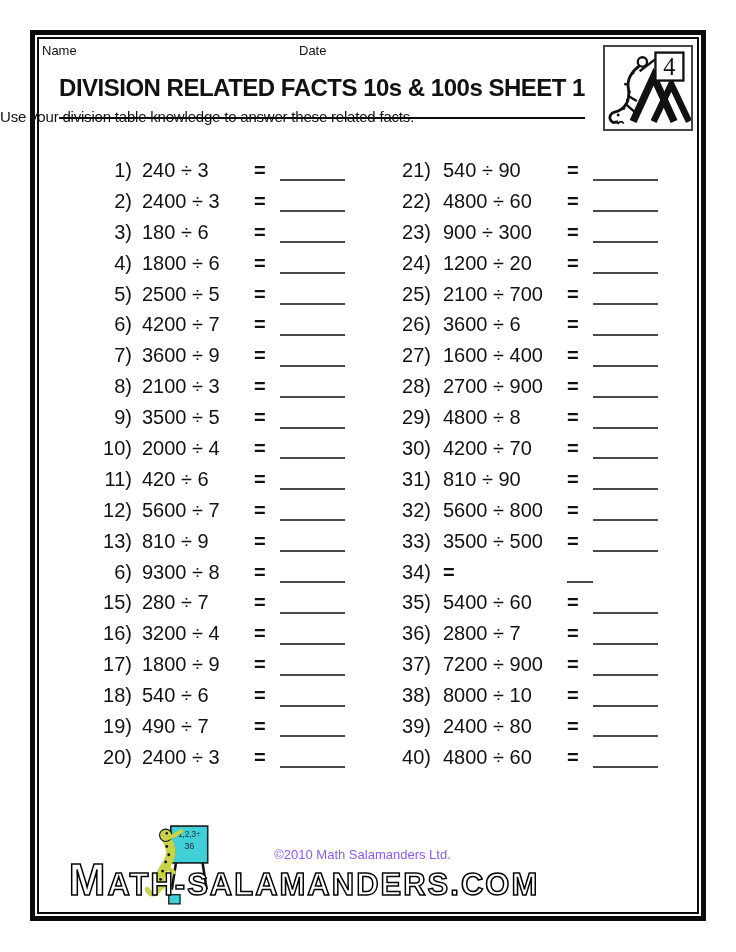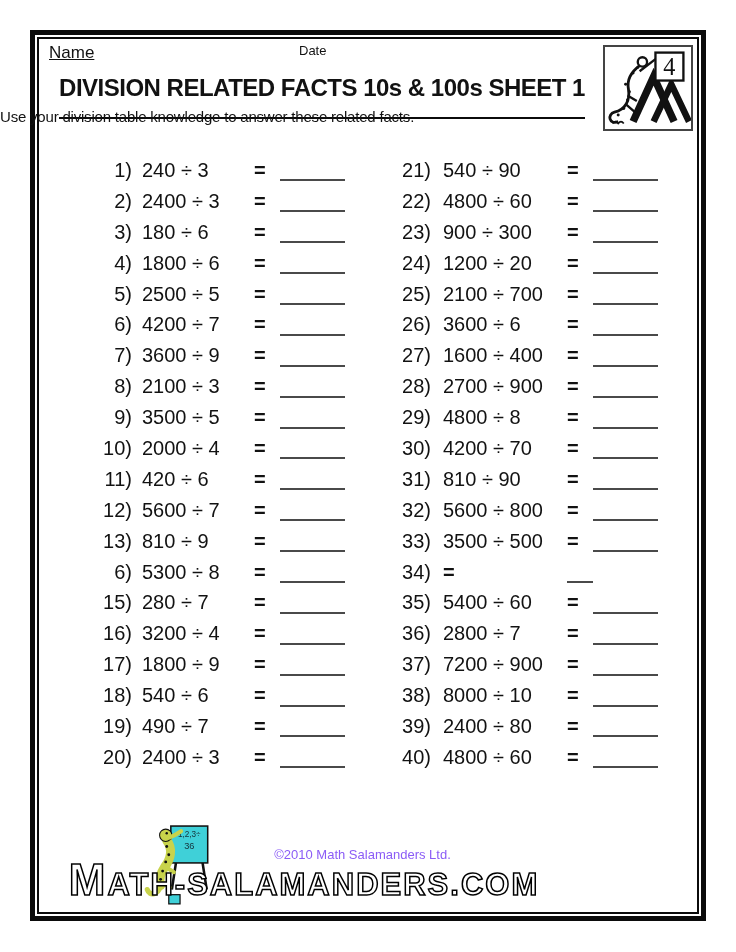--- a/index.html
+++ b/index.html
@@ -10,21 +10,21 @@
   
   .frame-outer{
     position:absolute;left:30px;top:30px;width:676px;height:891px;
     border:5px solid #0b0b0b;box-sizing:border-box;
   }
   .frame-inner{
     position:absolute;left:2px;top:2px;right:2px;bottom:2px;
     border:2px solid #0b0b0b;
   }
   
-  .name-label{position:absolute;left:49px;top:43px;font-size:17px;text-decoration:underline;}
+  .name-label{position:absolute;left:42px;top:43px;font-size:13px;}
   .date-label{position:absolute;left:299px;top:43px;font-size:13px;}
   .title{
     position:absolute;left:0;top:74px;width:644px;text-align:center;
     font-size:24px;font-weight:700;letter-spacing:-0.5px;
   }
   .title span{border-bottom:2px solid #0b0b0b;padding-bottom:16px;}
   .subtitle{
     position:absolute;left:0;top:108px;width:594px;text-align:left;
     font-size:15px;letter-spacing:-0.2px;
   }
@@ -206,21 +206,21 @@
       <span class="pnum">13)</span>
       <span></span>
       <span class="pexpr">810 ÷ 9</span>
       <span class="peq">=</span>
       <span class="pblank"></span>
     </div>
 
     <div class="prow">
       <span class="pnum">6)</span>
       <span></span>
-      <span class="pexpr">5300 ÷ 8</span>
+      <span class="pexpr">9300 ÷ 8</span>
       <span class="peq">=</span>
       <span class="pblank"></span>
     </div>
 
     <div class="prow">
       <span class="pnum">15)</span>
       <span></span>
       <span class="pexpr">280 ÷ 7</span>
       <span class="peq">=</span>
       <span class="pblank"></span>

